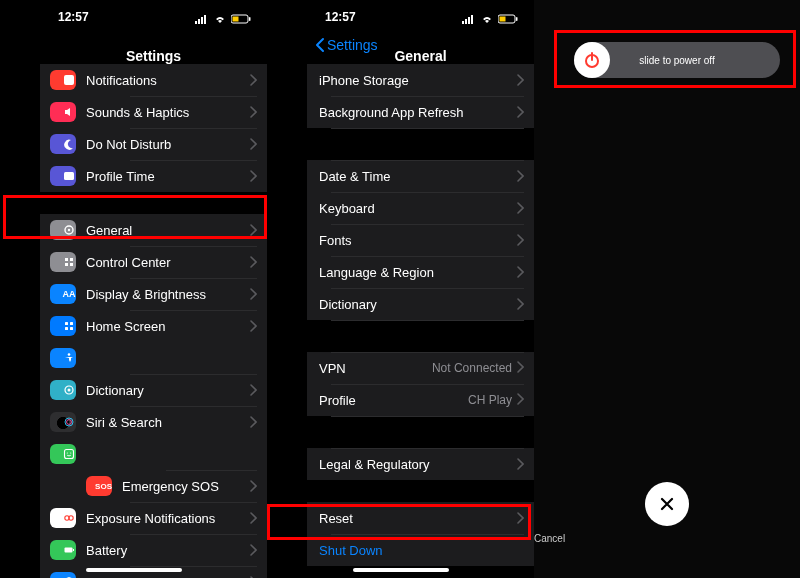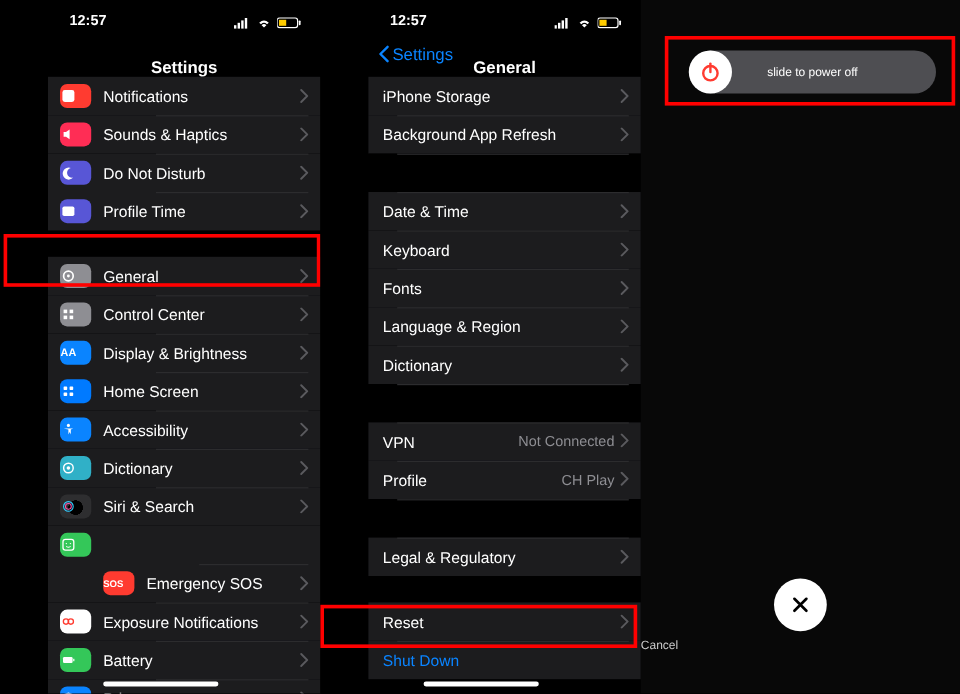--- a/index.html
+++ b/index.html
@@ -74,21 +74,21 @@
   }
   .row + .row .label-area::before {
     content:"";
     position:absolute;
     top:0; left:44px; right:0; height:1px;
     background:#2c2c2e;
   }
   .panel2 .row + .row .label-area::before { left:12px; }
   .row .icon {
     width: 26px; height:20px; border-radius:6px;
-    display:flex; align-items:center; justify-content:flex-start;
+    display:flex; align-items:center; justify-content:flex-end;
     margin-right: 10px;
     flex-shrink:0;
   }
   .row .label-area { flex:1; display:flex; justify-content:space-between; align-items:center; position:relative; height:100%; }
   .row .label { color:#fff; }
   .row .value { color:#8e8e93; font-size:12px; margin-right:4px; }
   .chev { color:#5a5a5e; display:flex; }
   .panel2 .row { padding-left:12px; }
   .row.blank { background:#000; }
   .row.blue .label { color:#0a84ff; }
@@ -329,28 +329,20 @@
           </span>
         </span>
     </div>
     <div class="row">
       <span class="icon ic-blue">
           <svg width="14" height="14" viewBox="0 0 14 14">
             <circle cx="7" cy="3.5" r="1.3" fill="#fff"></circle>
             <path d="M3 6h8l-2 1v4l-1-2-1 2v-4z" fill="#fff"></path>
           </svg>
         </span>
-      <span class="label-area">
-          <span class="label">Accessibility</span>
-          <span class="chev">
-            <svg width="8" height="12" viewBox="0 0 8 12">
-              <path d="M2 1l5 5-5 5" stroke="#5a5a5e" stroke-width="1.6" fill="none" stroke-linecap="round"></path>
-            </svg>
-          </span>
-        </span>
     </div>
     <div class="row">
       <span class="icon ic-teal">
           <svg width="14" height="14" viewBox="0 0 14 14">
             <circle cx="7" cy="7" r="4" fill="none" stroke="#fff" stroke-width="1.2"></circle>
             <circle cx="7" cy="7" r="1.5" fill="#fff"></circle>
           </svg>
         </span>
       <span class="label-area">
           <span class="label">Dictionary</span>

